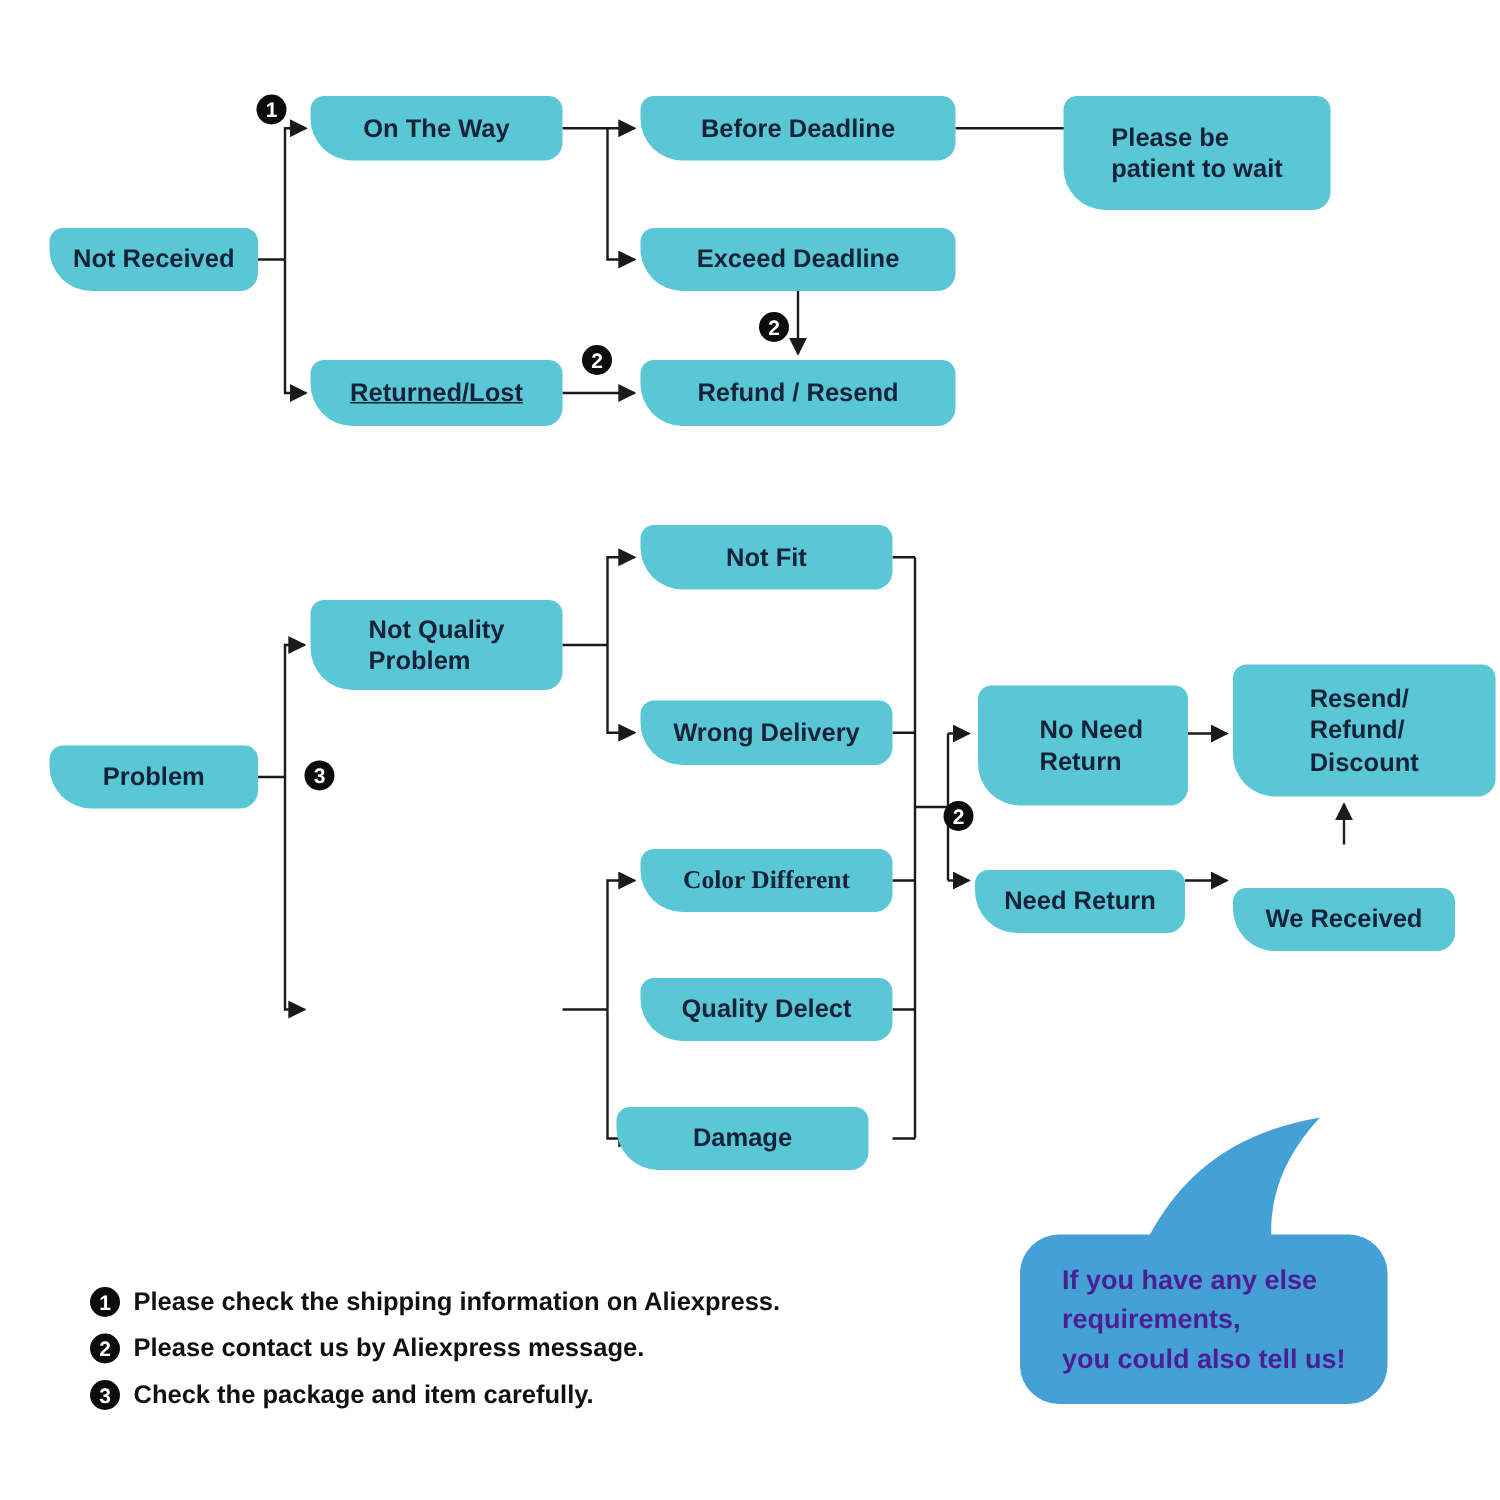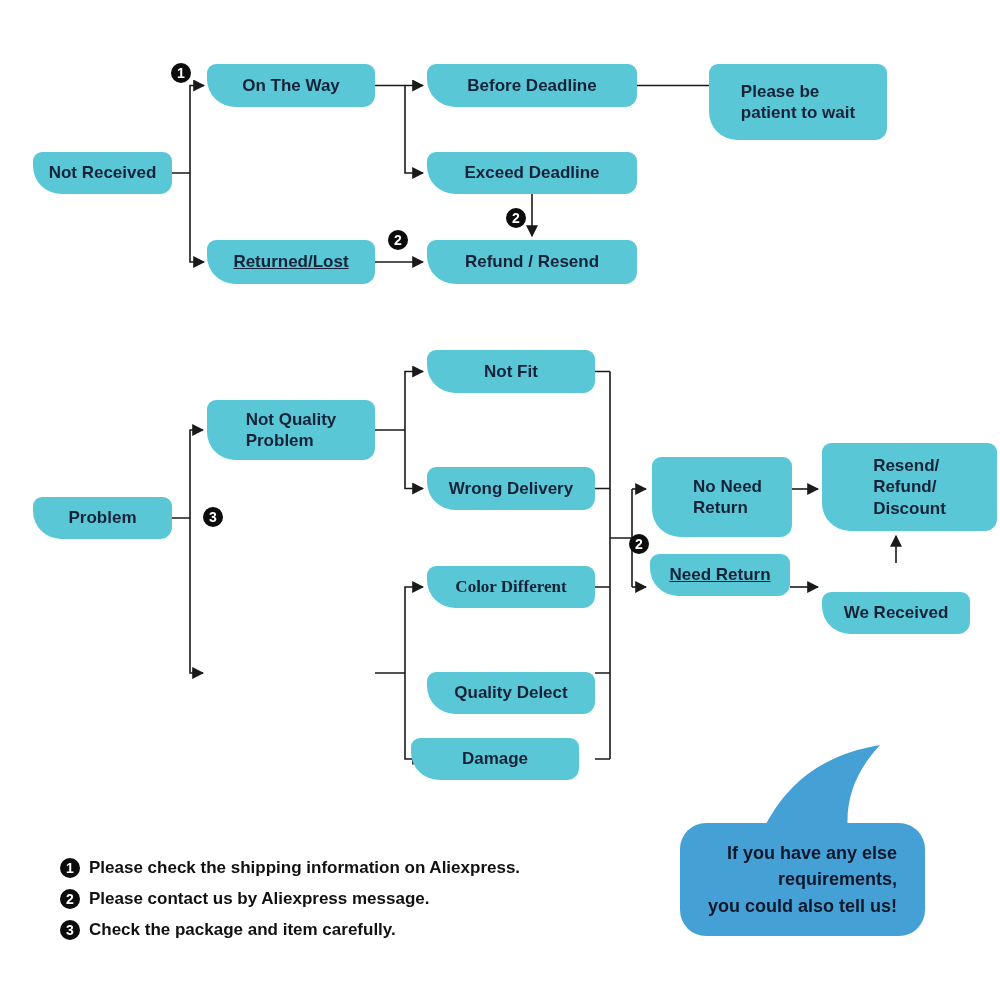--- a/index.html
+++ b/index.html
@@ -22,23 +22,23 @@
     position:absolute; width:20px; height:20px; border-radius:50%;
     background:#0c0c0c; color:#ffffff; font-weight:bold; font-size:14px;
     display:flex; align-items:center; justify-content:center; line-height:1;
   }
   .legend-item {
     position:absolute; left:60px; display:flex; align-items:center; gap:9px;
     font-weight:bold; font-size:17px; color:#111111; white-space:nowrap;
   }
   .legend-item .badge { position:static; flex:0 0 auto; }
   .bubble {
-    position:absolute; background: var(--bubble, #45a0d5); color:#0f172a;
+    position:absolute; background: var(--bubble, #45a0d5); color:#4c1d95;
     border-radius:26px; display:flex; align-items:center; justify-content:center;
-    text-align:right; font-weight:bold; font-size:18px; line-height:1.45;
+    text-align:left; font-weight:bold; font-size:18px; line-height:1.45;
     white-space:pre-line; padding:8px 12px;
   }
 </style>
 </head>
 <body>
 
 <div class="canvas">
 
   <svg class="wires" viewBox="0 0 1000 1000">
     <defs>
@@ -81,25 +81,25 @@
   <div class="node" style="left:427px; top:152px; width:210px; height:42px;">Exceed Deadline</div>
   <div class="node" style="left:207px; top:240px; width:168px; height:44px;text-decoration:underline;">Returned/Lost</div>
   <div class="node" style="left:427px; top:240px; width:210px; height:44px;">Refund / Resend</div>
 
   <div class="node" style="left:33px; top:497px; width:139px; height:42px;">Problem</div>
   <div class="node" style="left:207px; top:400px; width:168px; height:60px;">Not Quality
 Problem</div>
   <div class="node" style="left:427px; top:350px; width:168px; height:43px;">Not Fit</div>
   <div class="node" style="left:427px; top:467px; width:168px; height:43px;">Wrong Delivery</div>
   <div class="node" style="left:427px; top:566px; width:168px; height:42px;font-family:Liberation Serif, serif;">Color Different</div>
-  <div class="node" style="left:427px; top:652px; width:168px; height:42px;margin-top:20px;">Quality Delect</div>
+  <div class="node" style="left:427px; top:652px; width:168px; height:42px;">Quality Delect</div>
   <div class="node" style="left:411px; top:738px; width:168px; height:42px;">Damage</div>
   <div class="node" style="left:652px; top:457px; width:140px; height:80px;padding-left:11px;">No Need
 Return</div>
-  <div class="node" style="left:650px; top:554px; width:140px; height:42px;text-decoration:underline;">Need Return</div>
+  <div class="node" style="left:650px; top:580px; width:140px; height:42px;">Need Return</div>
   <div class="node" style="left:822px; top:443px; width:175px; height:88px;">Resend/
 Refund/
 Discount</div>
   <div class="node" style="left:822px; top:592px; width:148px; height:42px;">We Received</div>
 
   <span class="badge" style="left:171px; top:63px;">1</span>
   <span class="badge" style="left:506px; top:208px;">2</span>
   <span class="badge" style="left:388px; top:230px;">2</span>
   <span class="badge" style="left:203px; top:507px;">3</span>
   <span class="badge" style="left:629px; top:534px;">2</span>

